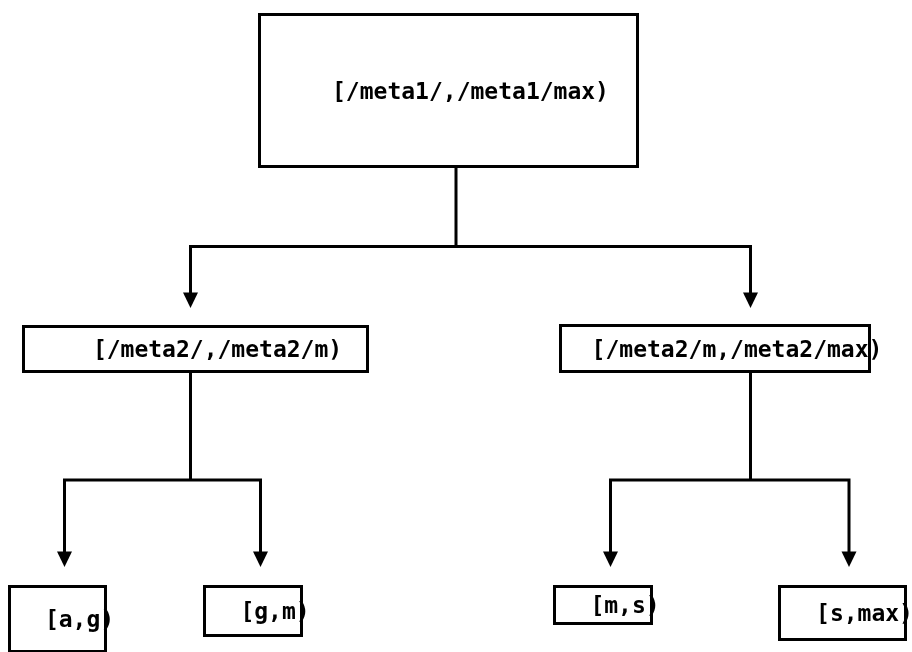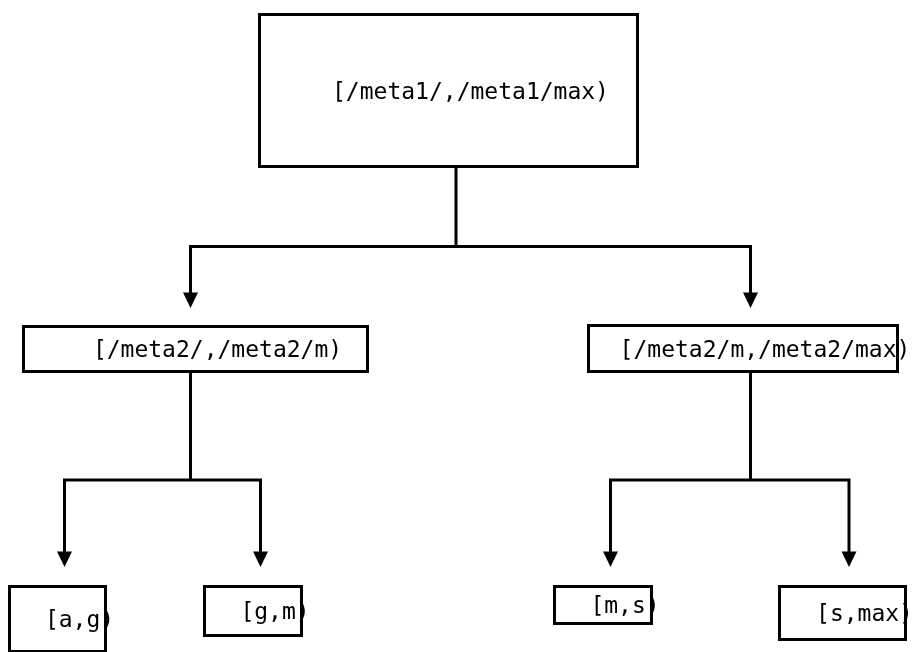--- a/index.html
+++ b/index.html
@@ -30,21 +30,21 @@
     stroke: none;
   }
   .node {
     position: absolute;
     box-sizing: border-box;
     border: 3px solid var(--line, #000000);
     background: var(--bg, #ffffff);
     display: flex;
     align-items: center;
     justify-content: center;
-    font-weight: normal;
+    font-weight: bold;
     font-size: 23px;
     color: var(--line, #000000);
     white-space: pre;
     padding-left: 44px;
   }
   .node-label {
     display: block;
   }
 </style>
 </head>
@@ -68,21 +68,21 @@
   </svg>
 
   <div class="node" style="left:258px; top:13px; width:381px; height:155px;">
     <span class="node-label">[/meta1/,/meta1/max)</span>
   </div>
 
   <div class="node" style="left:22px; top:325px; width:347px; height:48px;">
     <span class="node-label">[/meta2/,/meta2/m)</span>
   </div>
 
-  <div class="node" style="left:587px; top:324px; width:312px; height:49px;">
+  <div class="node" style="left:559px; top:324px; width:312px; height:49px;">
     <span class="node-label">[/meta2/m,/meta2/max)</span>
   </div>
 
   <div class="node" style="left:8px; top:585px; width:99px; height:68px;">
     <span class="node-label">[a,g)</span>
   </div>
 
   <div class="node" style="left:203px; top:585px; width:100px; height:52px;">
     <span class="node-label">[g,m)</span>
   </div>

